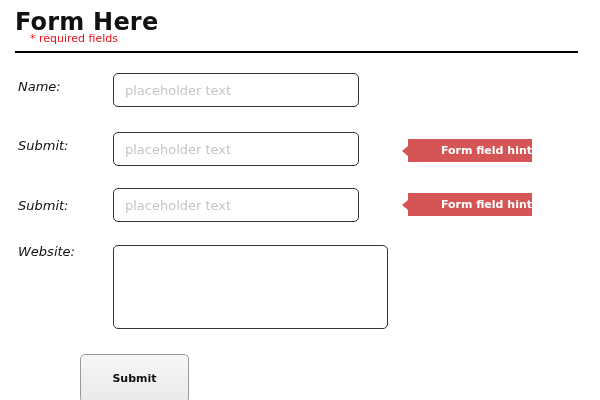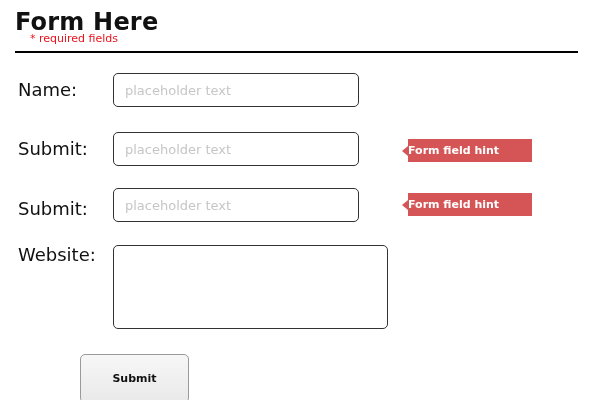--- a/index.html
+++ b/index.html
@@ -1,24 +1,24 @@
 <!DOCTYPE html>
 <html><head>
 <meta charset="utf-8">
 <style>
   html, body { margin:0; padding:0; background:#ffffff; }
   body { width:600px; height:400px; position:relative; overflow:hidden; font-family:"DejaVu Sans", sans-serif; }
   .title { position:absolute; left:15px; top:8px; font-size:24px; font-weight:bold; color:#111; letter-spacing:0.2px; }
   .req { position:absolute; left:15px; top:32px; font-size:11px; color:#e8141c;margin-left:15px; }
   .rule { position:absolute; left:15px; top:51px; width:563px; height:2px; background:#000; }
-  .lbl { position:absolute; left:18px; font-size:18px; color:#111; }
+  .lbl { position:absolute; left:18px; font-size:13px; color:#111;font-style:italic; }
   .inp { position:absolute; left:113px; width:246px; height:34px; box-sizing:border-box; border:1px solid #333; border-radius:5px; background:#fff; padding:0 11px; font-size:13px; color:#333; font-family:"DejaVu Sans", sans-serif; outline:none; }
   .inp::placeholder { color:#c6c6c6; }
   .ta { position:absolute; left:113px; top:245px; width:275px; height:84px; box-sizing:border-box; border:1px solid #333; border-radius:5px; background:#fff; resize:none; font-family:"DejaVu Sans", sans-serif; outline:none; }
-  .hint { position:absolute; left:408px; width:124px; height:23px; background:#d55556; color:#fff; font-size:11px; font-weight:bold; line-height:23px; text-align:left; }
+  .hint { position:absolute; left:408px; width:124px; height:23px; background:#d55556; color:#fff; font-size:11px; font-weight:bold; line-height:23px; text-align:right; }
   .hint .arrow { position:absolute; left:-6px; top:7px; width:0; height:0; border-top:5px solid transparent; border-bottom:5px solid transparent; border-right:6px solid #d55556; }
   .submit { position:absolute; left:80px; top:354px; width:109px; height:49px; box-sizing:border-box; border:1px solid #9a9a9a; border-radius:5px; background:linear-gradient(#f7f7f7,#e9e9e9); font-family:"DejaVu Sans", sans-serif; font-size:11px; font-weight:bold; color:#111; cursor:pointer; }
 </style>
 </head>
 <body>
 
 <div>
   <div class="title">Form Here</div>
   <div class="req">* required fields</div>
   <div class="rule"></div>

